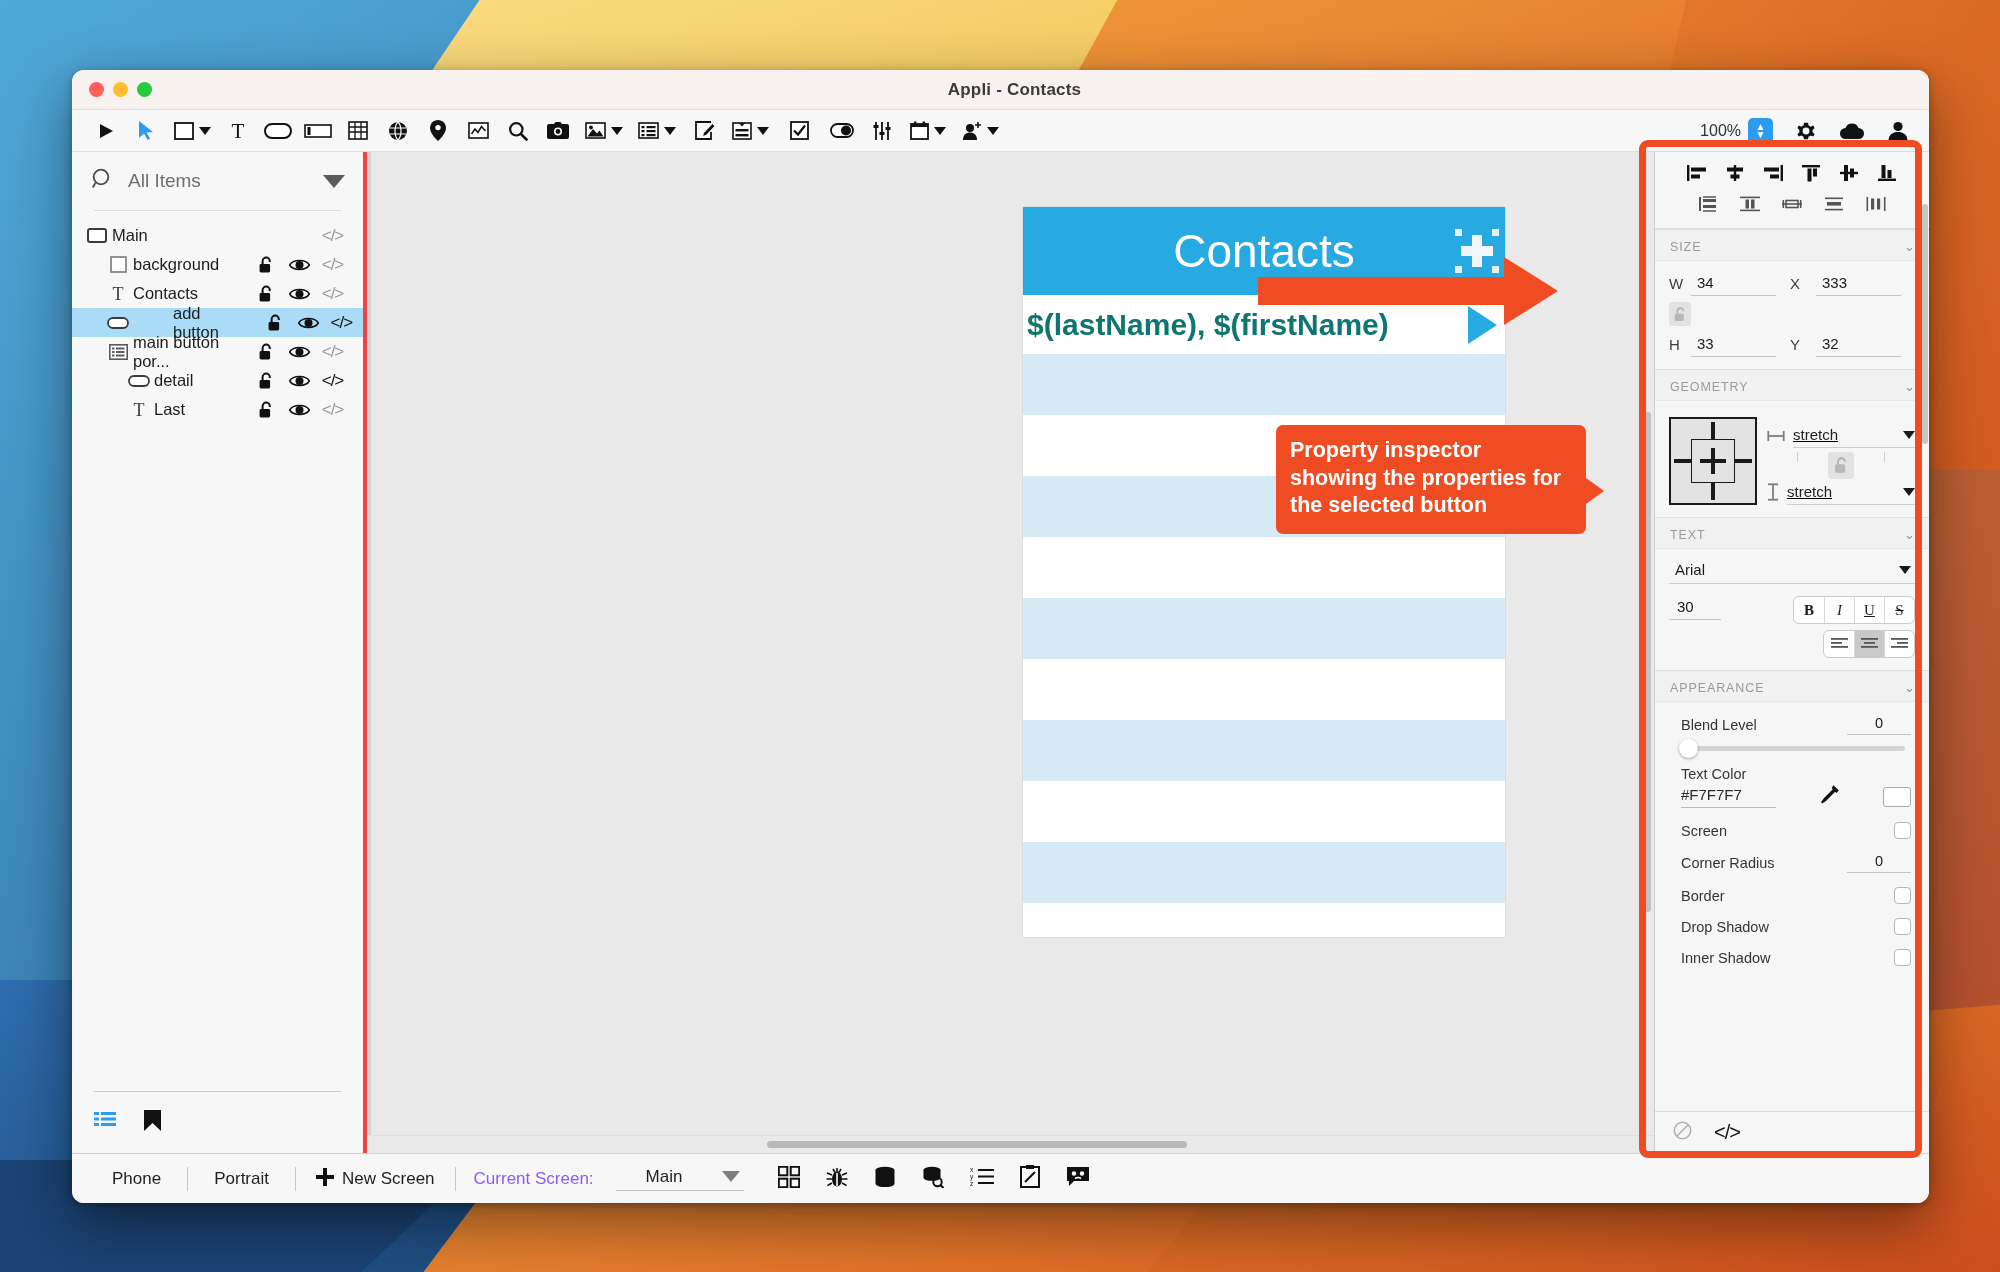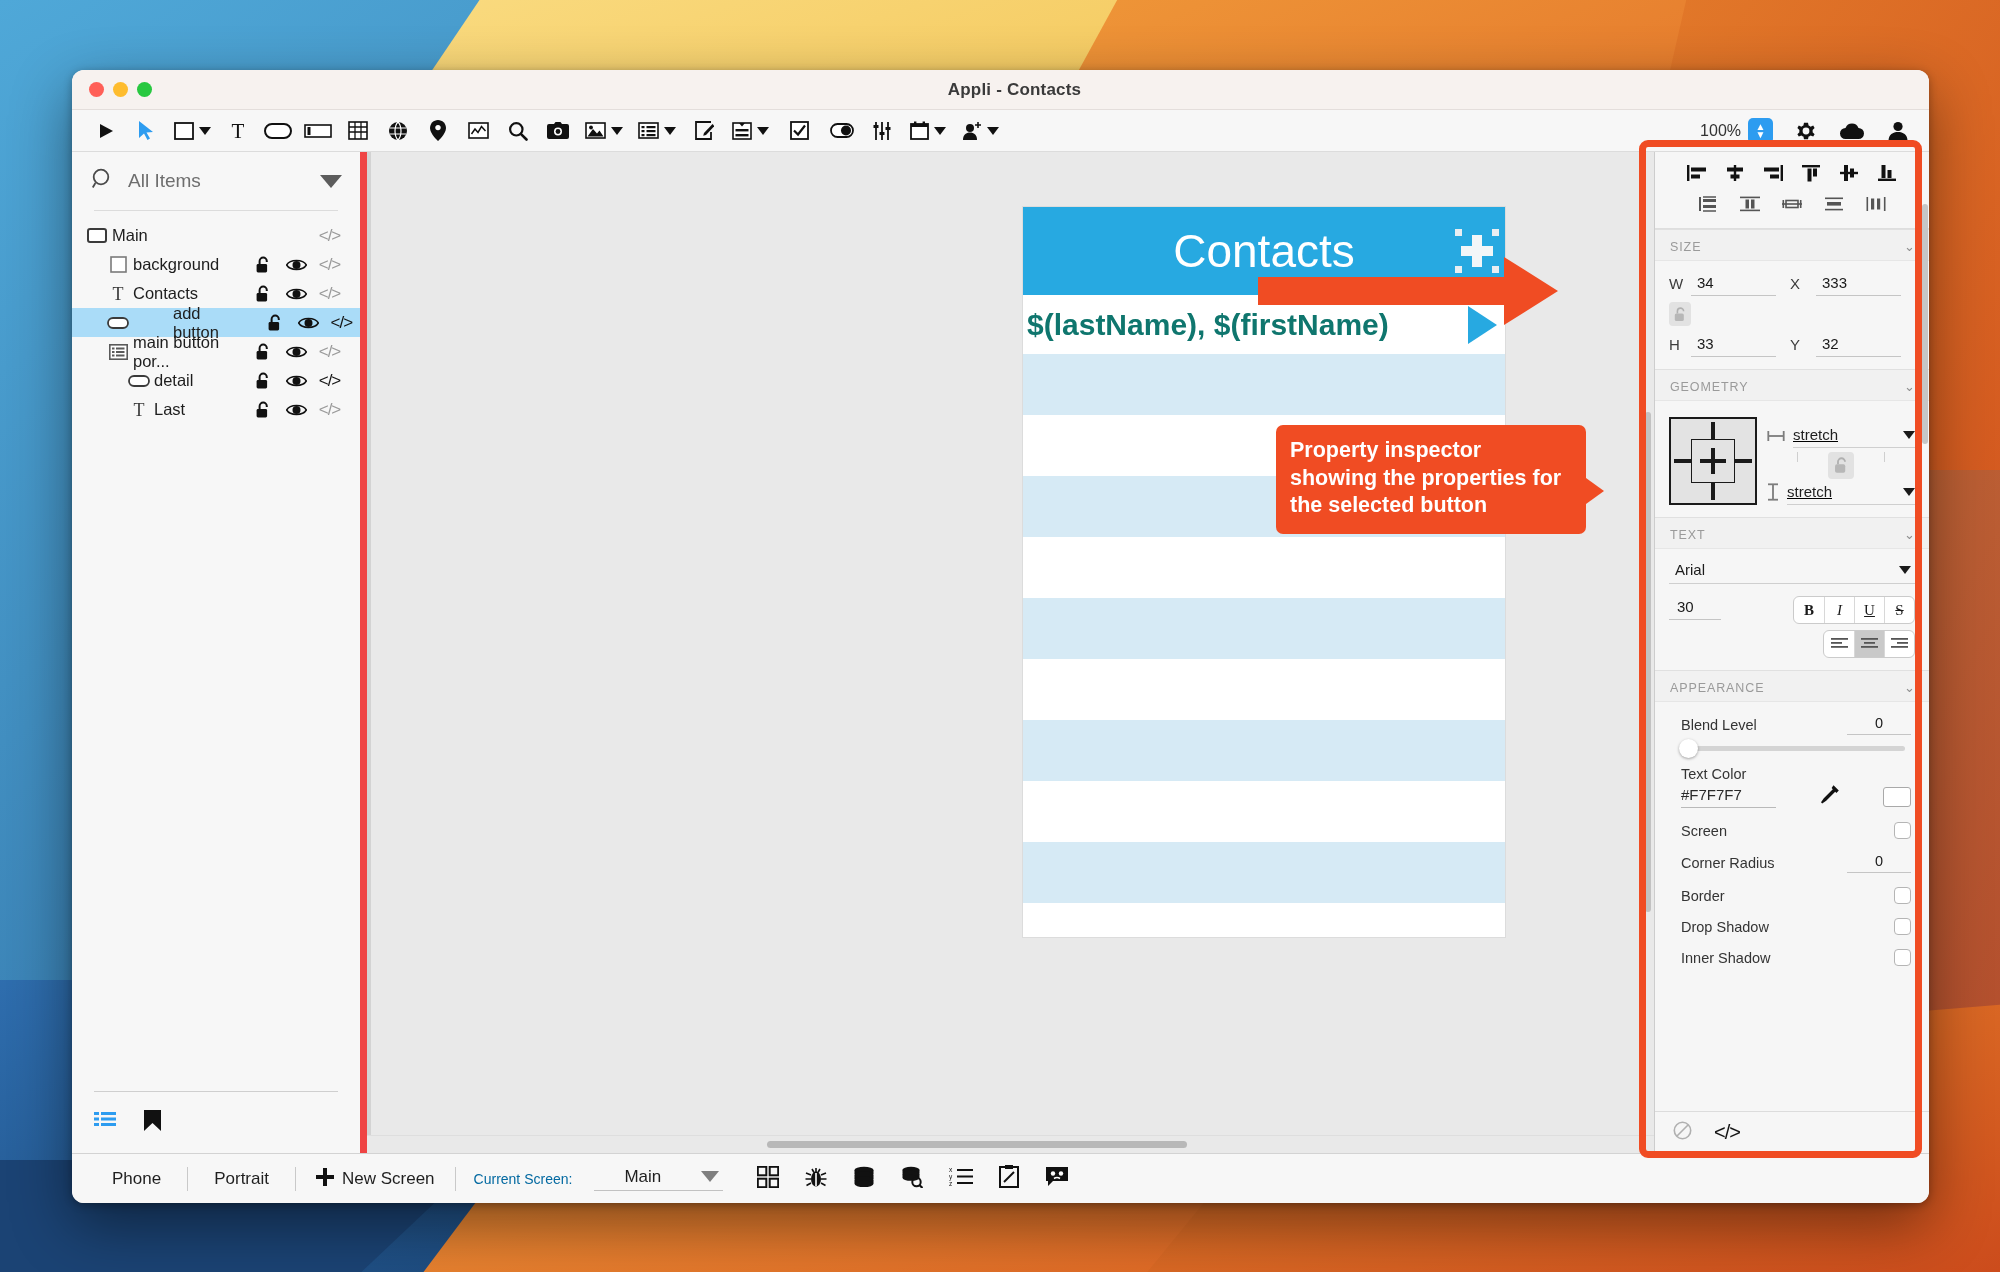--- a/index.html
+++ b/index.html
@@ -57,21 +57,21 @@
     width:25px;height:26px;border-radius:5px;background:#2d9cf0;
     display:flex;flex-direction:column;align-items:center;justify-content:center;
     color:#fff;line-height:8px;font-size:10px;
   }
 
   
   #body { flex:1; display:flex; min-height:0; }
 
   
   #sidebar {
-    width:295px; flex:0 0 295px; background:#f7f7f7; border-right:7px solid #ef4444;
+    width:295px; flex:0 0 295px; background:#f7f7f7; border-right:4px solid #ef4444;
     display:flex; flex-direction:column; position:relative;
   }
   #search-row { display:flex; align-items:center; height:58px; padding:0 18px 0 20px; gap:14px; }
   #search-row .q { color:#555; }
   #filter-label { font-size:19px; color:#6e6e6e; flex:1; }
   #filter-caret { width:0;height:0;border-left:11px solid transparent;border-right:11px solid transparent;
                   border-top:13px solid #5c5c5c; }
   .hrule { height:1px; background:#dcdcdc; margin:0 22px; }
   #tree { padding-top:10px; }
   .trow { display:flex; align-items:center; height:29px; padding-left:10px; position:relative; }
@@ -192,21 +192,21 @@
   #vscroll-insp { position:absolute; right:1px; top:52px; width:6px; height:240px; background:#c6c6c6; border-radius:3px; }
 
   
   #statusbar {
     height:50px; flex:0 0 50px; background:#f7f7f7; border-top:1px solid #d3d3d3;
     display:flex; align-items:center; padding:0 14px; gap:0;
   }
   .sb-item { font-size:17px; color:#1f1f1f; padding:0 26px; }
   .sb-div { width:1px; height:24px; background:#c9c9c9; }
   #newscreen { display:flex; align-items:center; gap:8px; padding:0 20px; }
-  #curscreen-label { font-size:14px; color:#0369a1; padding-left:18px; }
+  #curscreen-label { font-size:17px; color:#8b5cf6; padding-left:18px; }
   #curscreen-sel { display:flex; align-items:center; gap:40px; border-bottom:1.5px solid #c2c2c2; margin-left:22px; padding:0 4px 3px 30px; }
   #curscreen-sel .v { font-size:17px; color:#1f1f1f; }
   #sb-icons { display:flex; align-items:center; gap:26px; margin-left:34px; }
 
   
   #anno-arrow { position:absolute; left:1258px; top:255px; }
   #anno-box {
     position:absolute; left:1276px; top:425px; width:310px;
     background:#f04c23; border-radius:7px; padding:12px 14px 14px;
     color:#fff; font-size:21.5px; font-weight:bold; line-height:1.29;

